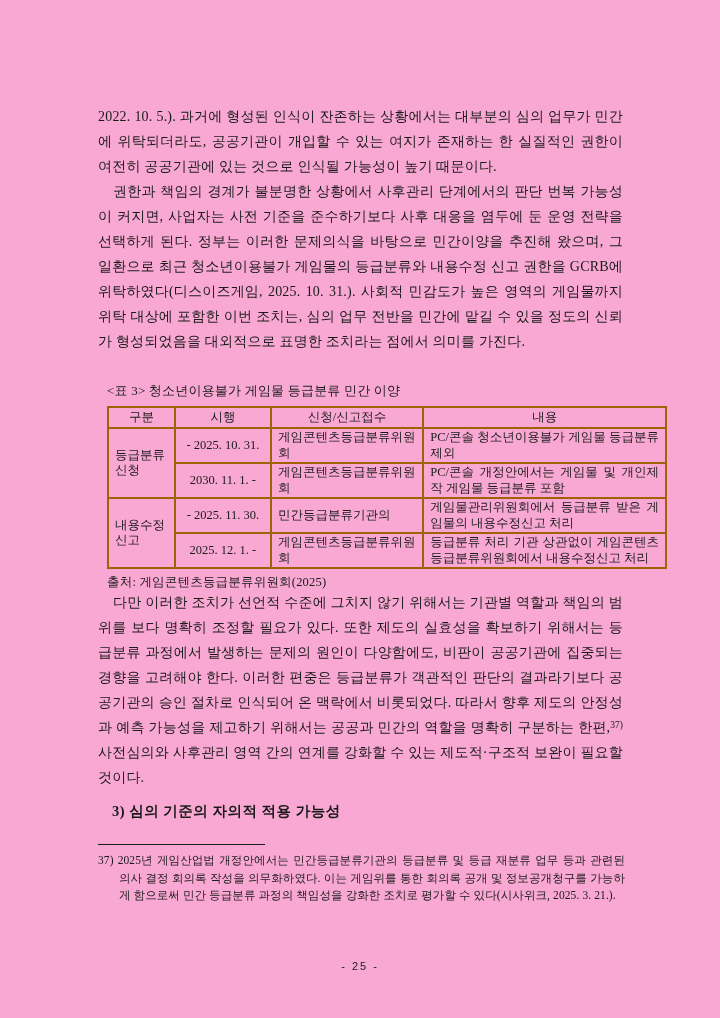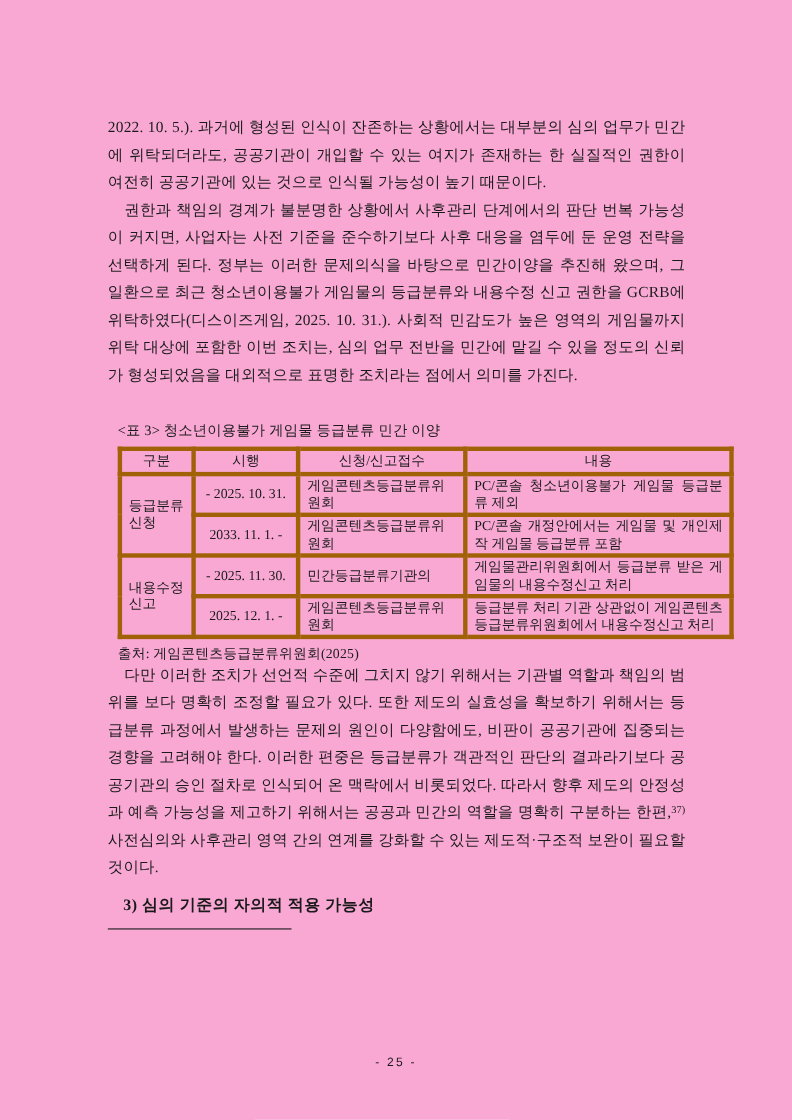--- a/index.html
+++ b/index.html
@@ -51,21 +51,21 @@
   }
   table.data-table {
     width: 100%;
     border-collapse: collapse;
     table-layout: fixed;
     font-size: 12.5px;
     line-height: 15.5px;
     border: 2px solid #1a1a1a;
   }
   table.data-table th, table.data-table td {
-    border: 4px solid #a16207;
+    border: 2px solid #a16207;
     padding: 1px 6px;
     vertical-align: middle;
   }
   table.data-table th {
     font-weight: normal;
     text-align: center;
     height: 17px;
     padding: 1px 2px;
   }
   td.cell-cat {
@@ -154,21 +154,21 @@
           </tr>
         </thead>
         <tbody>
           <tr>
             <td class="cell-cat" rowspan="2">등급분류 신청</td>
             <td class="cell-period">- 2025. 10. 31.</td>
             <td class="cell-agency">게임콘텐츠등급분류위원회</td>
             <td class="cell-desc">PC/콘솔 청소년이용불가 게임물 등급분류 제외</td>
           </tr>
           <tr>
-            <td class="cell-period">2033. 11. 1. -</td>
+            <td class="cell-period">2030. 11. 1. -</td>
             <td class="cell-agency">게임콘텐츠등급분류위원회</td>
             <td class="cell-desc">PC/콘솔 개정안에서는 게임물 및 개인제작 게임물 등급분류 포함</td>
           </tr>
           <tr>
             <td class="cell-cat" rowspan="2">내용수정 신고</td>
             <td class="cell-period">- 2025. 11. 30.</td>
             <td class="cell-agency">민간등급분류기관의</td>
             <td class="cell-desc">게임물관리위원회에서 등급분류 받은 게임물의 내용수정신고 처리</td>
           </tr>
           <tr>
@@ -181,16 +181,17 @@
       <div class="table-source">출처: 게임콘텐츠등급분류위원회(2025)</div>
     </div>
 
     <p class="body-text indent p3"><span>다만 이러한 조치가 선언적 수준에 그치지 않기 위해서는 기관별 역할과 책임의 범위를 보다 명확히 조정할 필요가 있다. 또한 제도의 실효성을 확보하기 위해서는 등급분류 과정에서 발생하는 문제의 원인이 다양함에도, 비판이 공공기관에 집중되는 경향을 고려해야 한다. 이러한 편중은 등급분류가 객관적인 판단의 결과라기보다 공공기관의 승인 절차로 인식되어 온 맥락에서 비롯되었다. 따라서 향후 제도의 안정성과 예측 가능성을 제고하기 위해서는 공공과 민간의 역할을 명확히 구분하는 한편,</span><sup class="fn-ref">37)</sup><span> 사전심의와 사후관리 영역 간의 연계를 강화할 수 있는 제도적·구조적 보완이 필요할 것이다.</span></p>
 
     <h3 class="section-heading">3) 심의 기준의 자의적 적용 가능성</h3>
   </div>
 
   <div class="footnote-area">
     <div class="footnote-rule"></div>
+    <p class="footnote"><span class="fn-marker">37)</span><span>2025년 게임산업법 개정안에서는 민간등급분류기관의 등급분류 및 등급 재분류 업무 등과 관련된 의사 결정 회의록 작성을 의무화하였다. 이는 게임위를 통한 회의록 공개 및 정보공개청구를 가능하게 함으로써 민간 등급분류 과정의 책임성을 강화한 조치로 평가할 수 있다(시사위크, 2025. 3. 21.).</span></p>
   </div>
 
   <div class="page-number">- 25 -</div>
 </div>
 
 </body></html>

